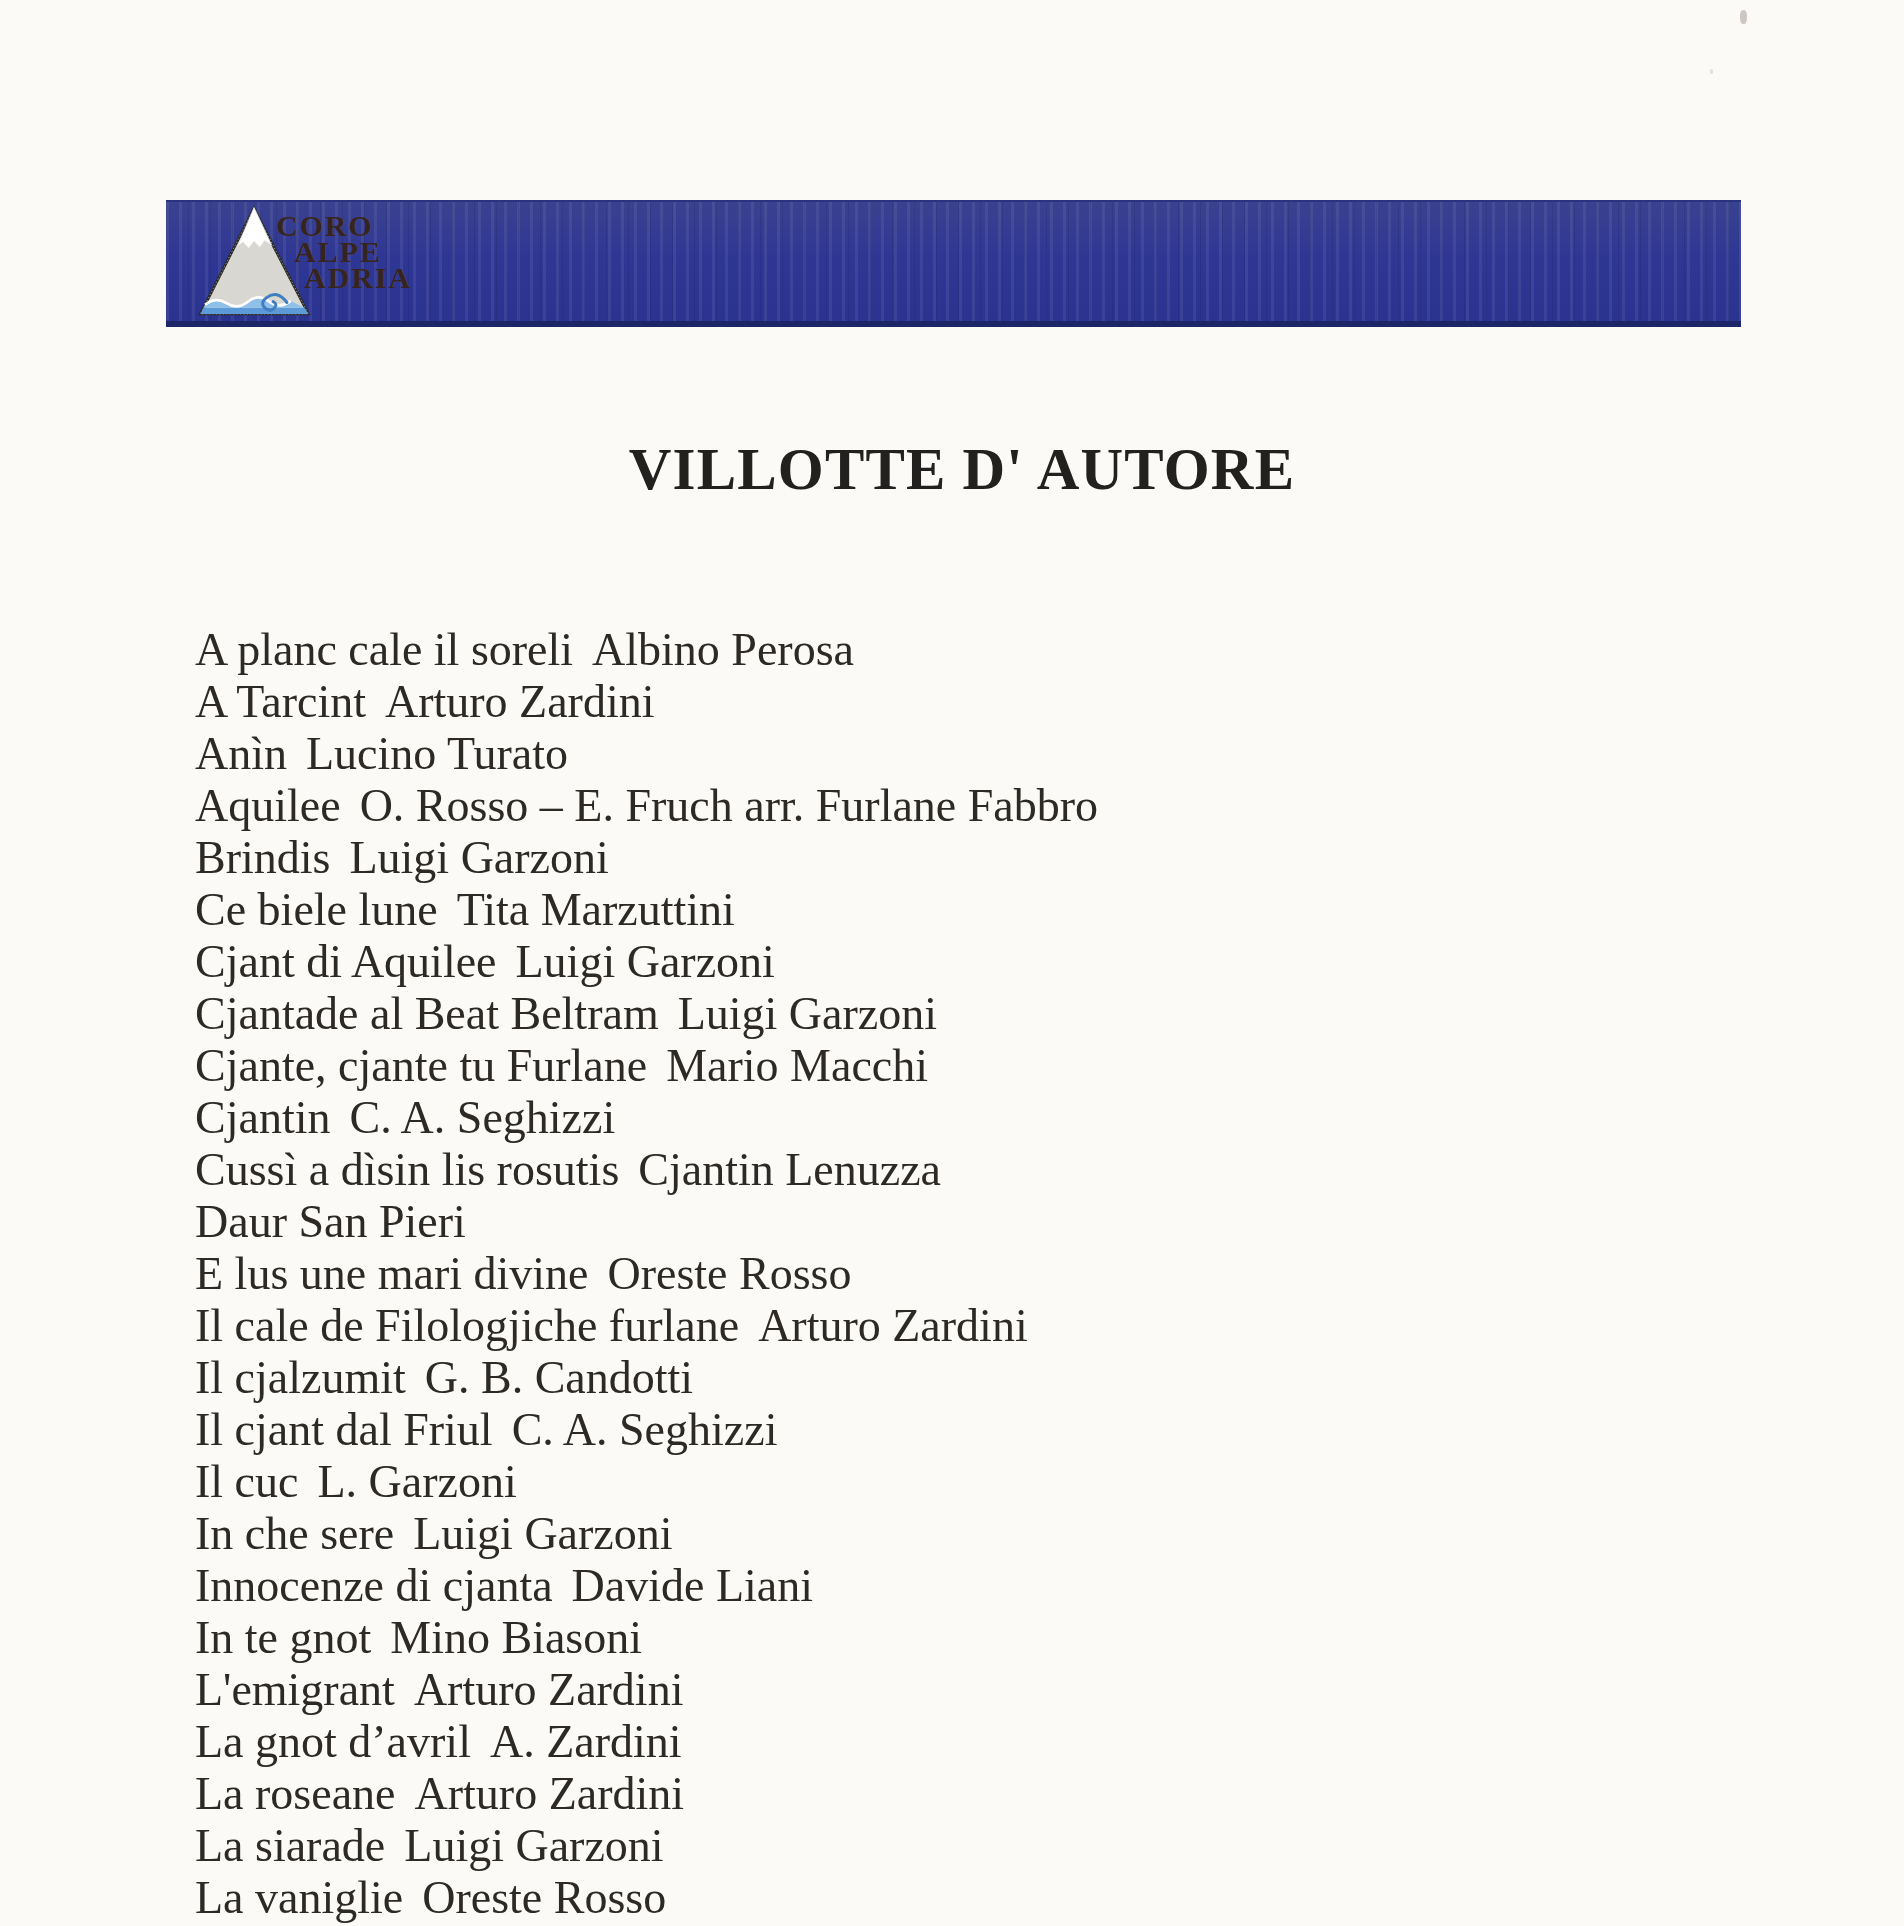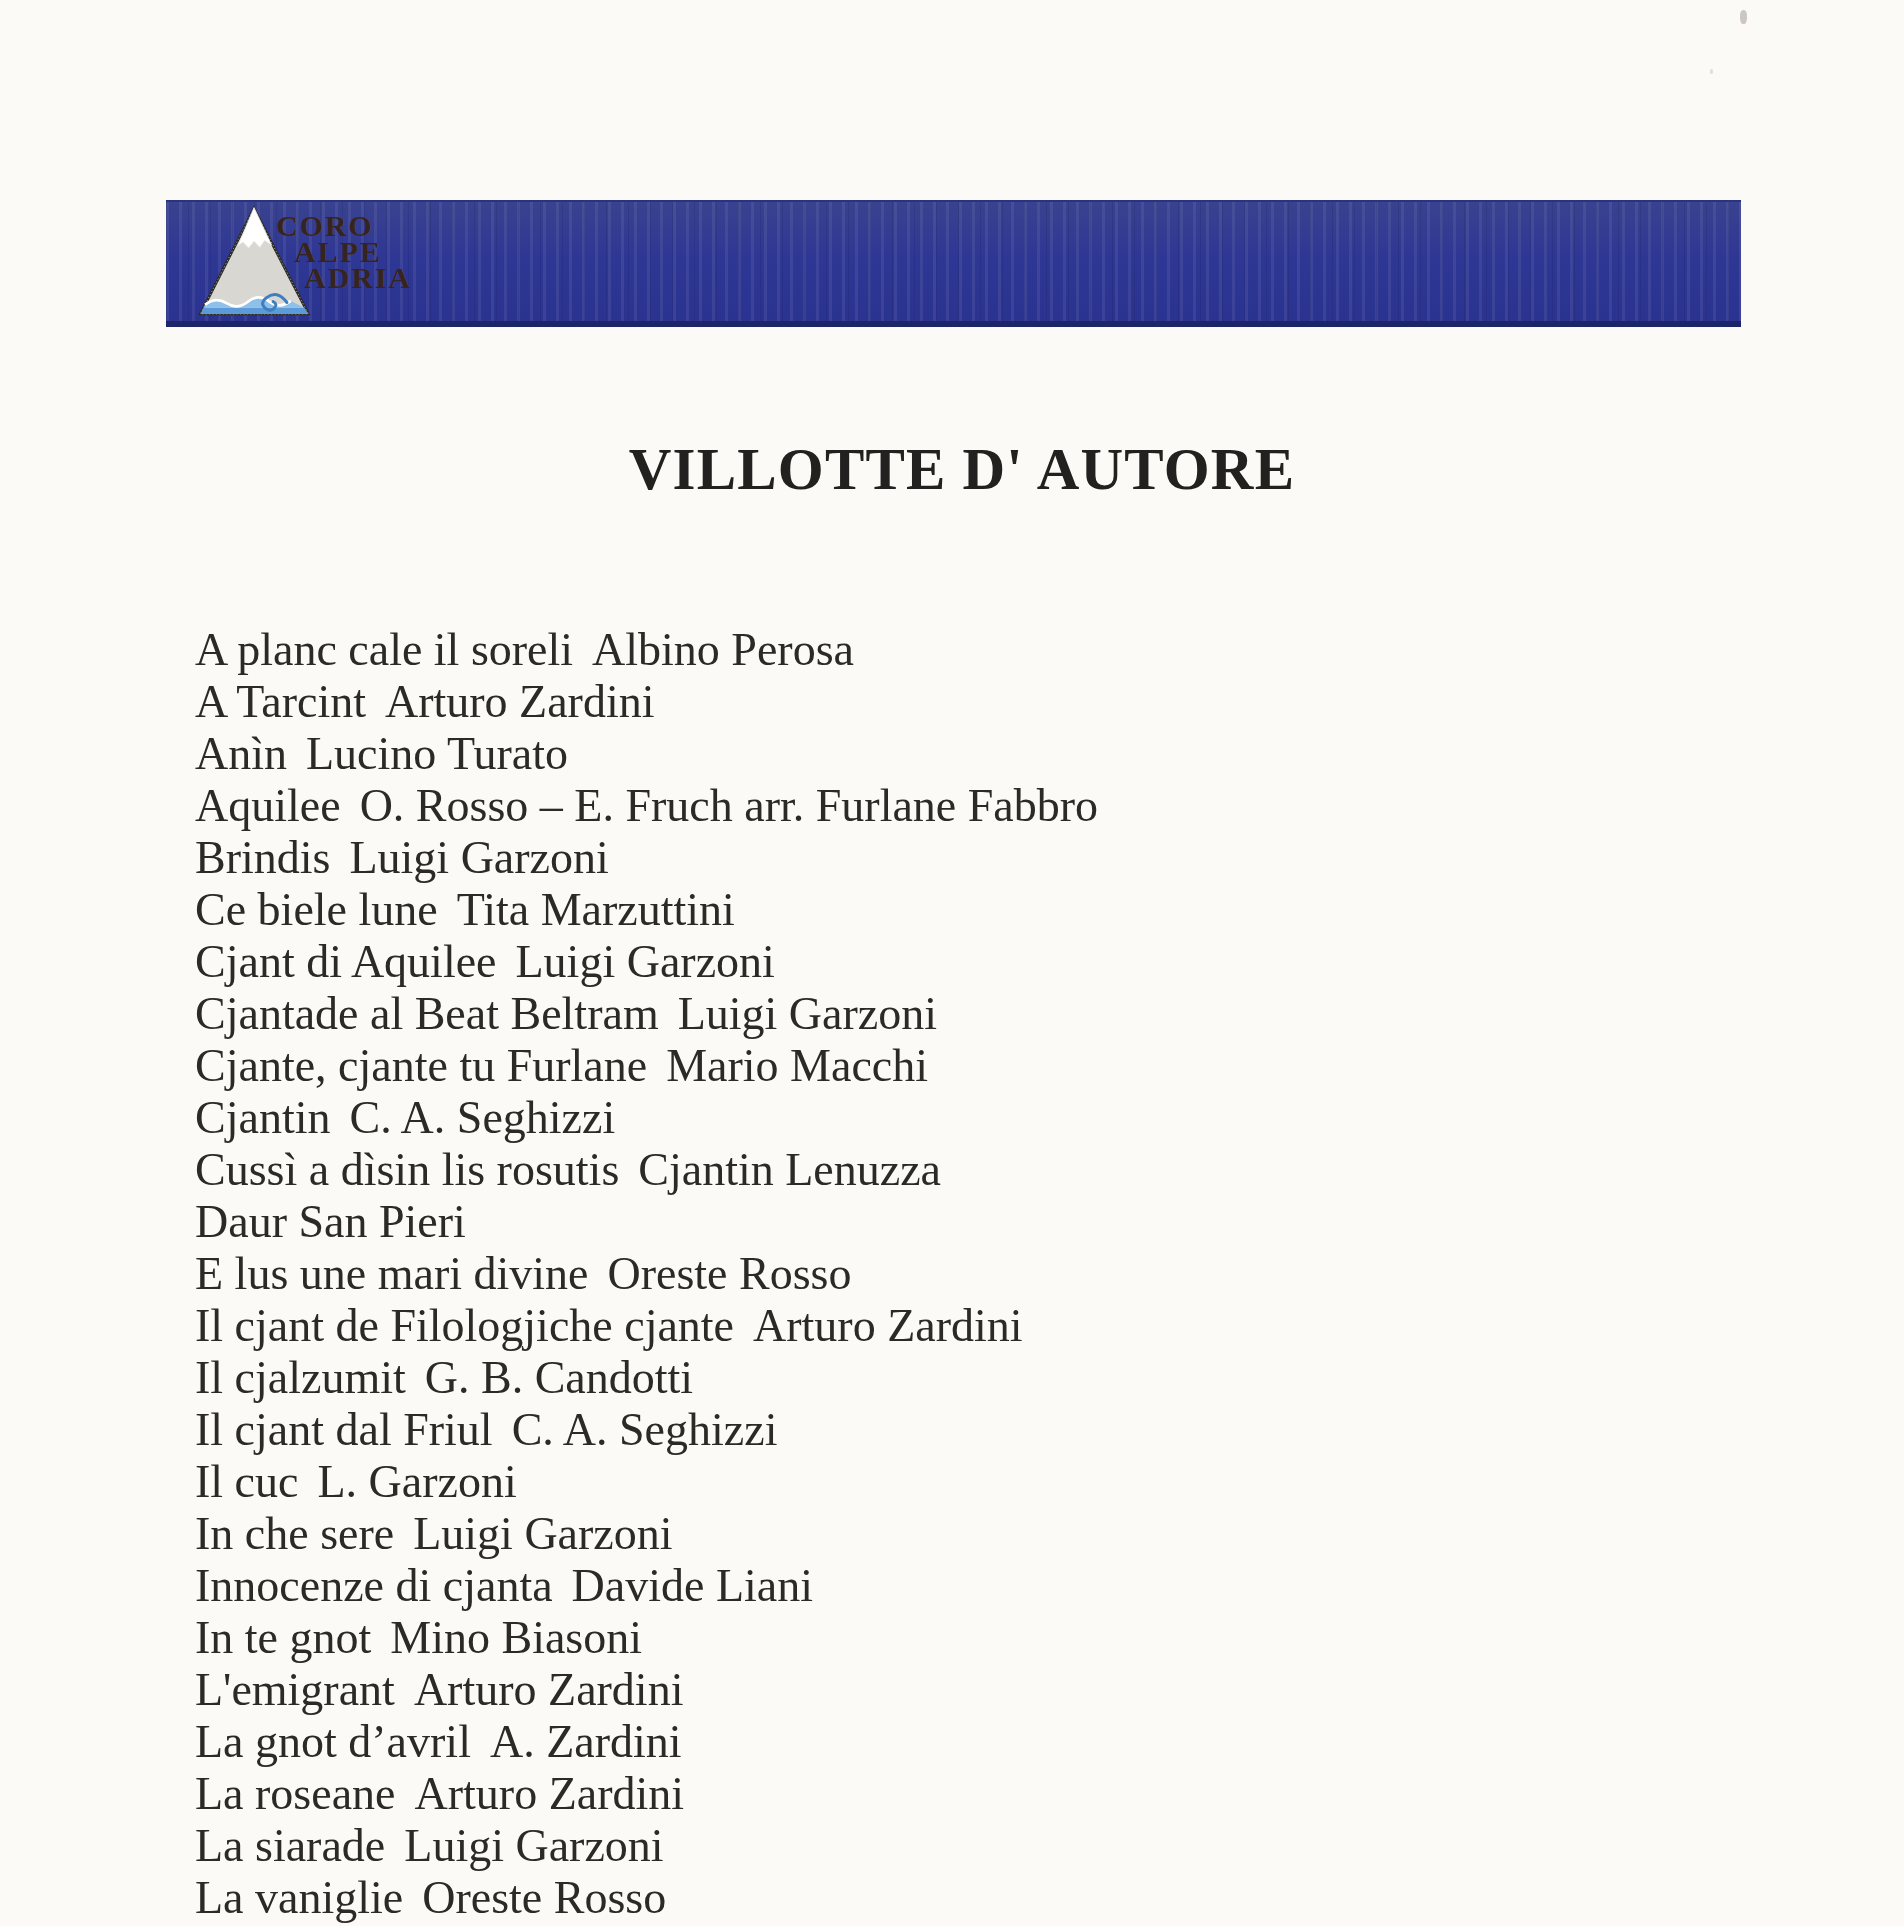--- a/index.html
+++ b/index.html
@@ -135,21 +135,21 @@
         <span class="song-composer">Cjantin Lenuzza</span>
       </div>
       <div class="song-row">
         <span class="song-title">Daur San Pieri</span>
       </div>
       <div class="song-row">
         <span class="song-title">E lus une mari divine</span>
         <span class="song-composer">Oreste Rosso</span>
       </div>
       <div class="song-row">
-        <span class="song-title">Il cjant de Filologjiche cjante</span>
+        <span class="song-title">Il cale de Filologjiche furlane</span>
         <span class="song-composer">Arturo Zardini</span>
       </div>
       <div class="song-row">
         <span class="song-title">Il cjalzumit</span>
         <span class="song-composer">G. B. Candotti</span>
       </div>
       <div class="song-row">
         <span class="song-title">Il cjant dal Friul</span>
         <span class="song-composer">C. A. Seghizzi</span>
       </div>

